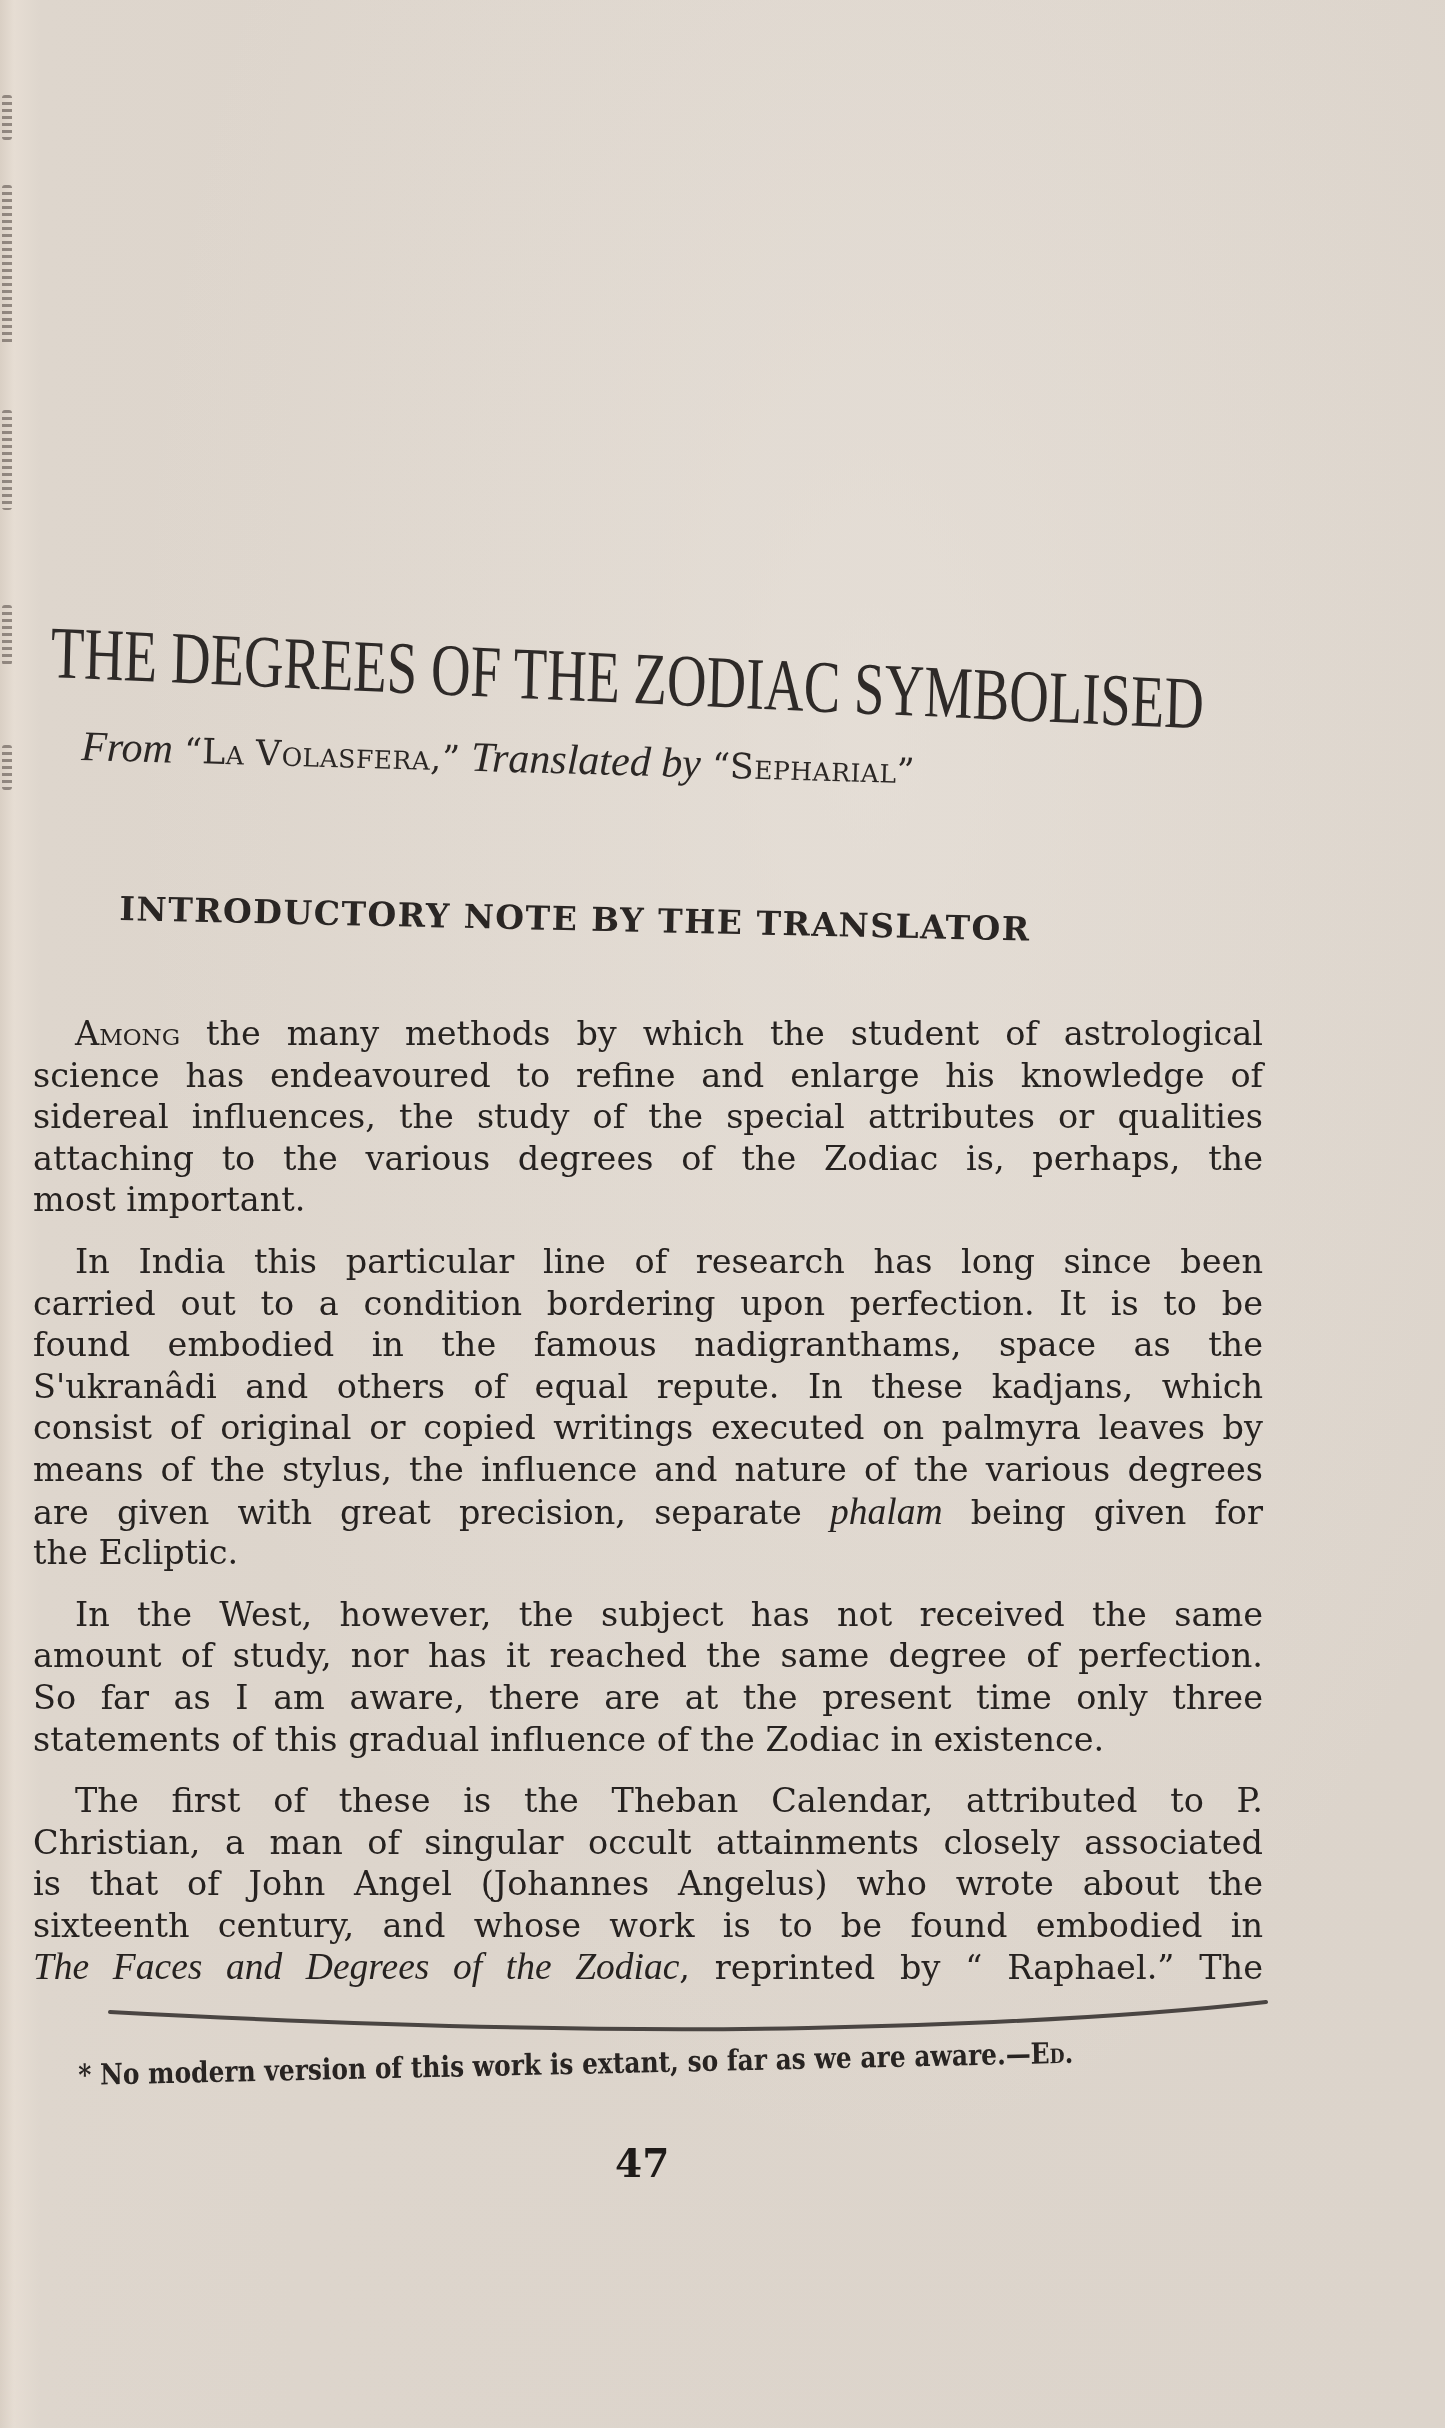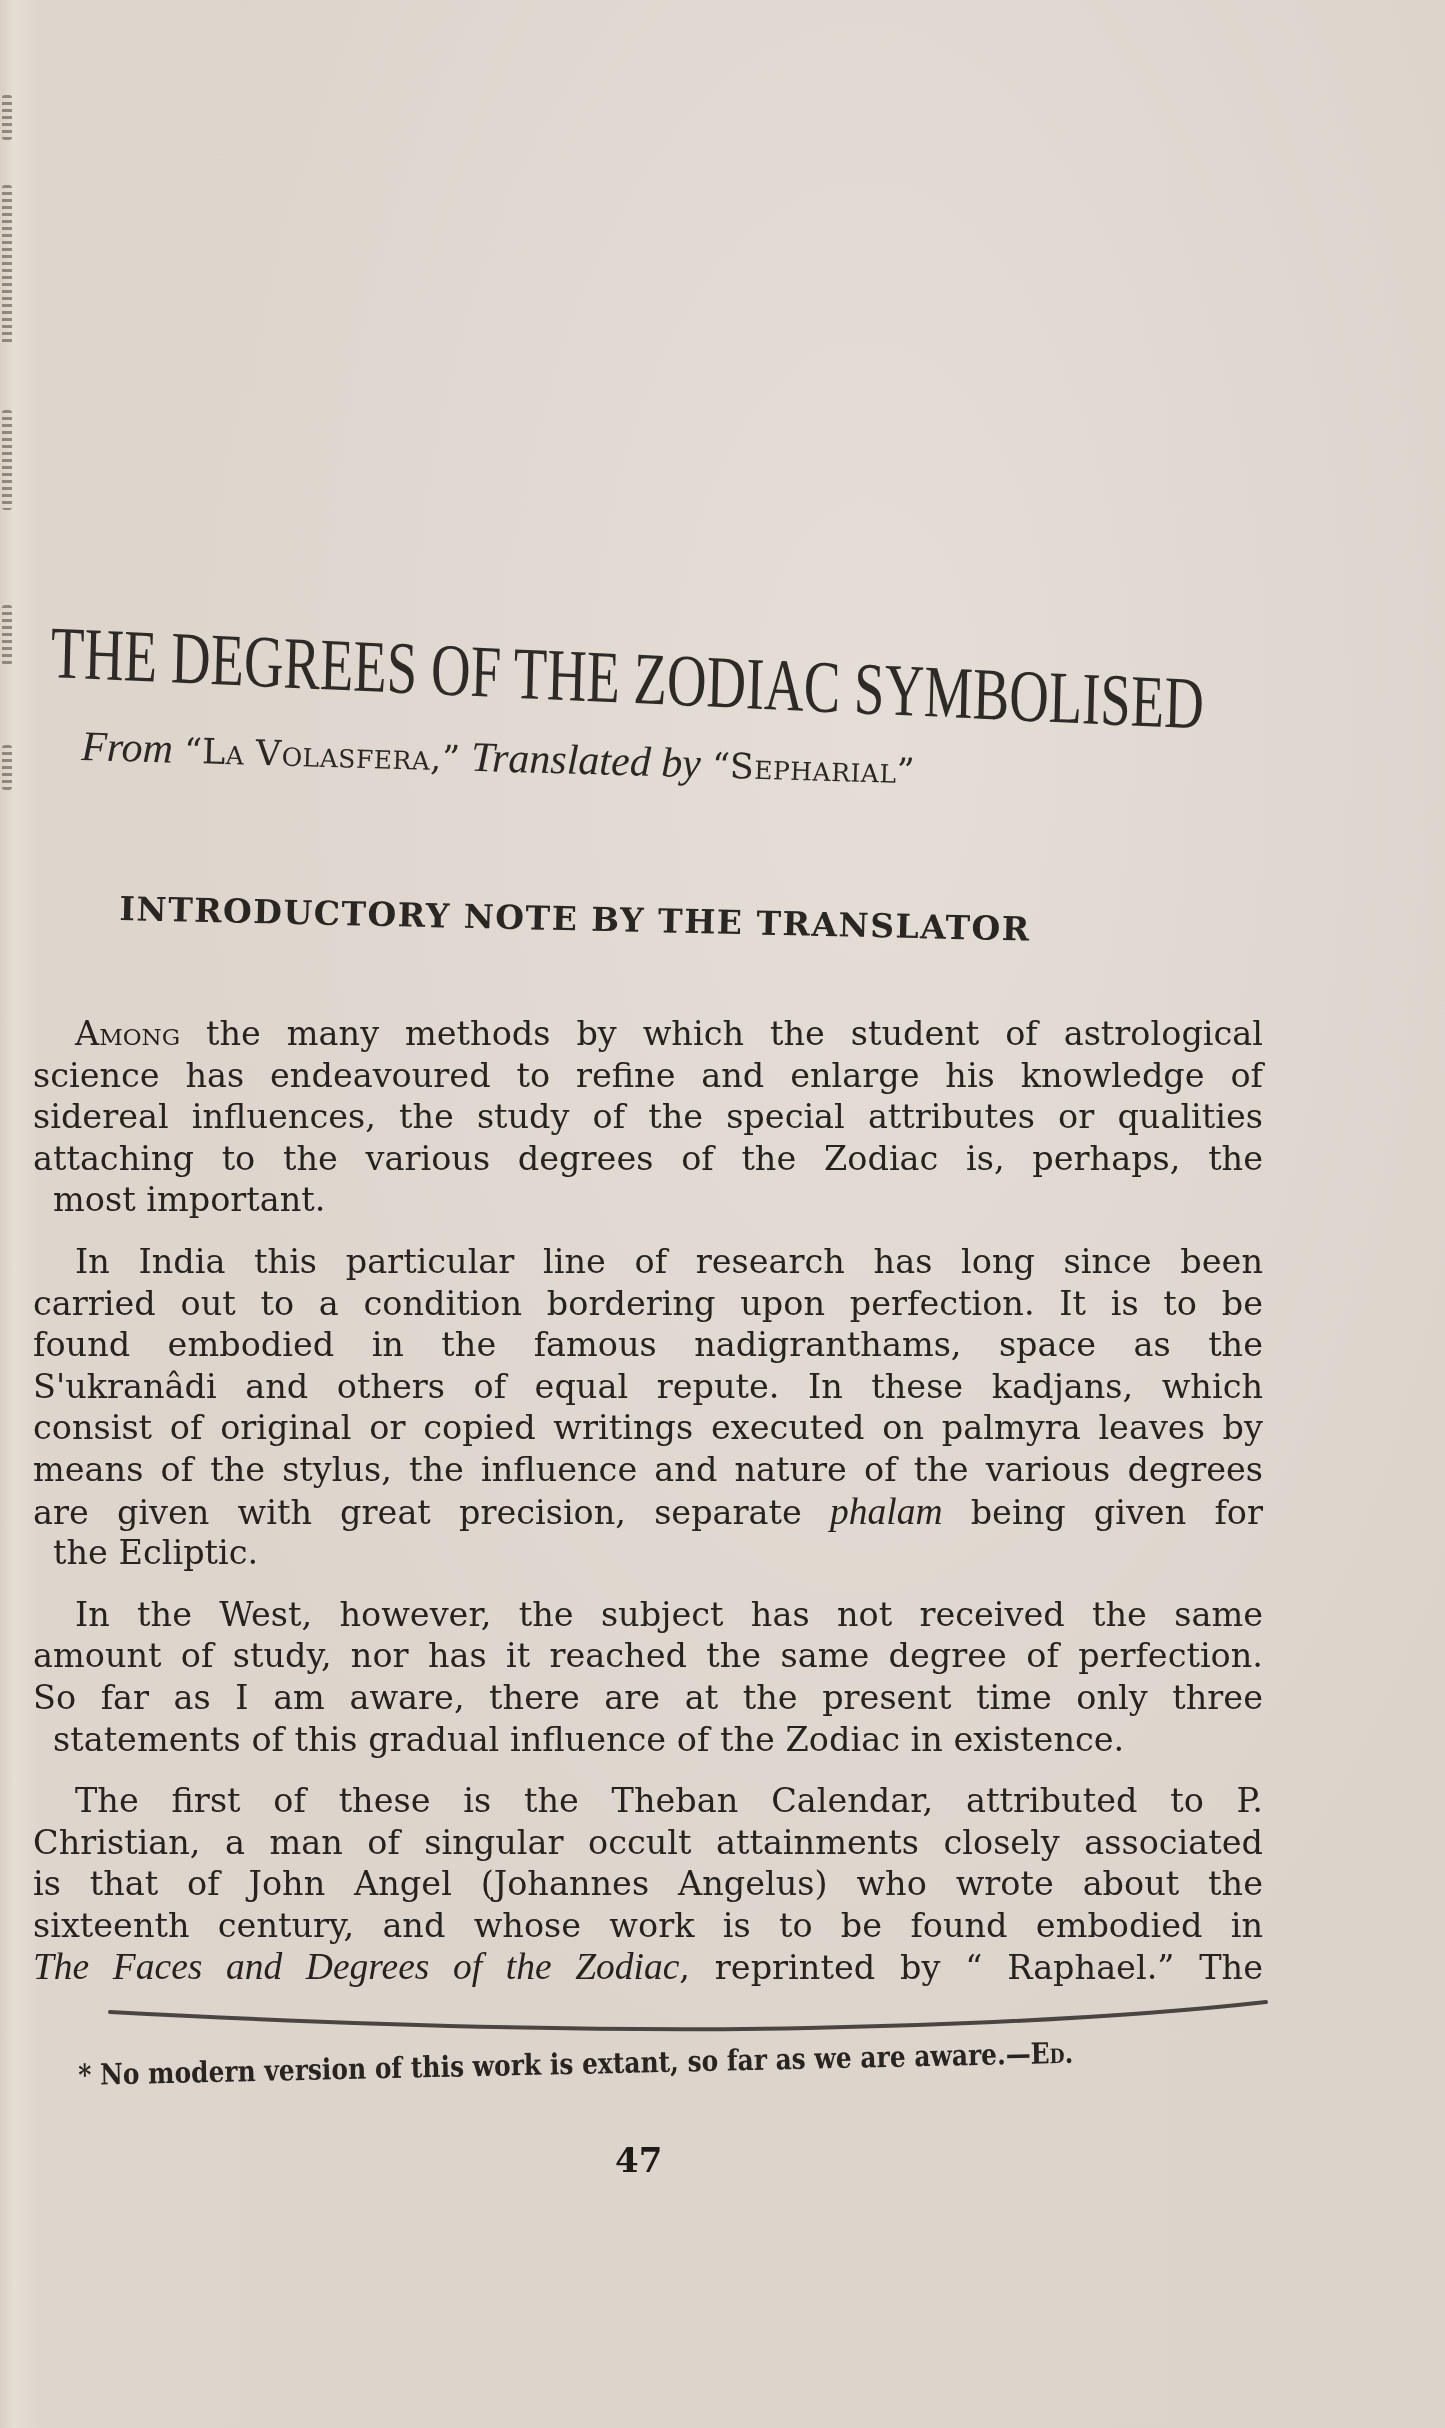--- a/index.html
+++ b/index.html
@@ -86,21 +86,21 @@
       line-height: 41.6px;
       color: #262220;
     }
     .line {
       display: block;
       white-space: nowrap;
       text-align: justify;
       text-align-last: justify;
       height: 41.6px;
     }
-    .line.last { text-align-last: left; margin-left: 20px; }
+    .line.last { text-align-last: left; }
     .line.indent { padding-left: 42px; margin-top: 20px; }
     .sc { font-variant: small-caps; }
     .it { font-style: italic; font-family: "Liberation Serif", serif; font-size: 1.12em; }
 
     .rule {
       position: absolute;
       left: 108px; top: 1998px;
       width: 1160px; height: 40px;
     }
 
@@ -114,21 +114,21 @@
       transform: scaleX(0.86) rotate(-1.1deg);
       transform-origin: left top;
       color: #282422;
     }
 
     .page-number {
       position: absolute;
       left: 615px; top: 2140px;
       font-family: "DejaVu Serif", serif;
       font-weight: bold;
-      font-size: 34px;
+      font-size: 39px;
       color: #1f1b19;
     }
   </style>
 </head>
 <body>
 
 <div class="paper"></div>
 
 <div class="gutter">
   <span style="top:95px;height:45px;"></span>

